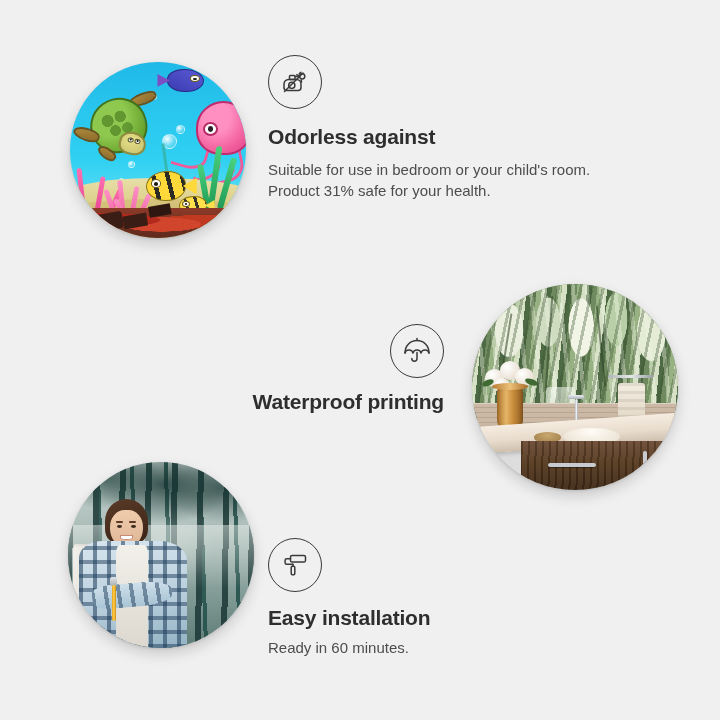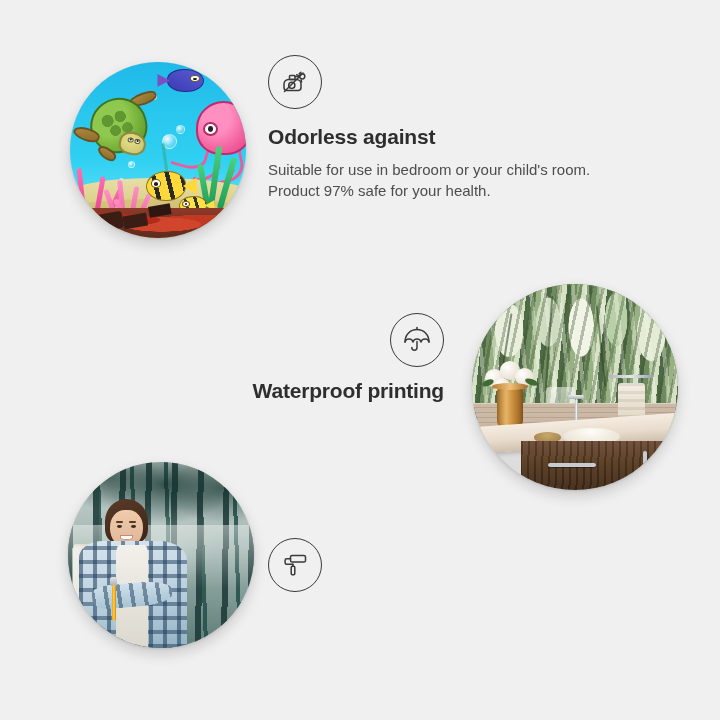--- a/index.html
+++ b/index.html
@@ -351,21 +351,21 @@
     letter-spacing:-0.2px; line-height:1.18;
   }
   .feature p {
     font-size:15px; color:#4d4d4d; line-height:1.42; font-weight:400;
   }
 
   #feat-odorless { left:268px; top:55px; width:336px; text-align:left; }
   #feat-odorless .icon-circle { margin:0 0 16px 0; }
   #feat-odorless h3 { margin-bottom:9px; }
 
-  #feat-waterproof { left:140px; top:313px; width:304px; text-align:right; }
+  #feat-waterproof { left:140px; top:324px; width:304px; text-align:right; }
   #feat-waterproof .icon-circle { margin:0 0 12px auto; }
   #feat-waterproof h3 { margin-bottom:6px; }
 
   #feat-install { left:268px; top:538px; width:300px; text-align:left; }
   #feat-install .icon-circle { margin:0 0 14px 0; }
   #feat-install h3 { margin-bottom:6px; }
 </style>
 </head>
 <body>
 
@@ -452,21 +452,21 @@
         <path d="M10.5 14.5 h8 a4.5 4.5 0 0 1 4.5 4.5 v3.5 a3 3 0 0 1 -3 3 h-11 a3 3 0 0 1 -3 -3 v-3.5 a4.5 4.5 0 0 1 4.5 -4.5 z"></path>
         <rect x="11.5" y="10.5" width="5.5" height="4" rx="0.8"></rect>
         <path d="M17 11.5 h4.2"></path>
         <circle cx="24.2" cy="11.3" r="2.6"></circle>
         <path d="M21.3 8.6 l1.6 -1.3 M20.6 10.4 l-1.9 -0.6 M23.1 15 l0.5 1.9"></path>
         <circle cx="13.8" cy="20.3" r="3.1"></circle>
         <path d="M6.5 26.5 L25 8"></path>
       </svg>
     </div>
     <h3>Odorless against</h3>
-    <p>Suitable for use in bedroom or your child's room. Product 97% safe for your health.</p>
+    <p>Suitable for use in bedroom or your child's room. Product 31% safe for your health.</p>
   </div>
 
   <div class="feature" id="feat-waterproof">
     <div class="icon-circle">
       <svg width="32" height="32" viewBox="0 0 32 32" fill="none" stroke="#3a3a3a" stroke-width="1.5" stroke-linecap="round" stroke-linejoin="round">
         <path d="M4 18 a4 4 0 0 1 4 -3 a4 4 0 0 1 4 3 a4 4 0 0 1 4 -3 a4 4 0 0 1 4 3 a4 4 0 0 1 4 -3 a4 4 0 0 1 4 3"></path>
         <path d="M4 18 C4 10.8 9.4 5.5 16 5.5 C22.6 5.5 28 10.8 28 18"></path>
         <path d="M16 5.5 V3.4"></path>
         <path d="M16 17.5 V23.6 a2.6 2.6 0 0 1 -5.2 0"></path>
       </svg>
@@ -531,15 +531,17 @@
 
   <div class="feature" id="feat-install">
     <div class="icon-circle">
       <svg width="32" height="32" viewBox="0 0 32 32" fill="none" stroke="#3a3a3a" stroke-width="1.5" stroke-linecap="round" stroke-linejoin="round">
         <rect x="11.5" y="6.5" width="15" height="6.5" rx="1.6"></rect>
         <path d="M11.5 9.8 H7.6 a1.5 1.5 0 0 0 -1.5 1.5 v2.4 a1.5 1.5 0 0 0 1.5 1.5 h6.3"></path>
         <path d="M13.9 15.2 v2.1"></path>
         <rect x="12.2" y="17.3" width="3.6" height="8.4" rx="1.1"></rect>
       </svg>
     </div>
+    <h3>Easy installation</h3>
+    <p>Ready in 60 minutes.</p>
   </div>
 
 </div>
 
 </body></html>

